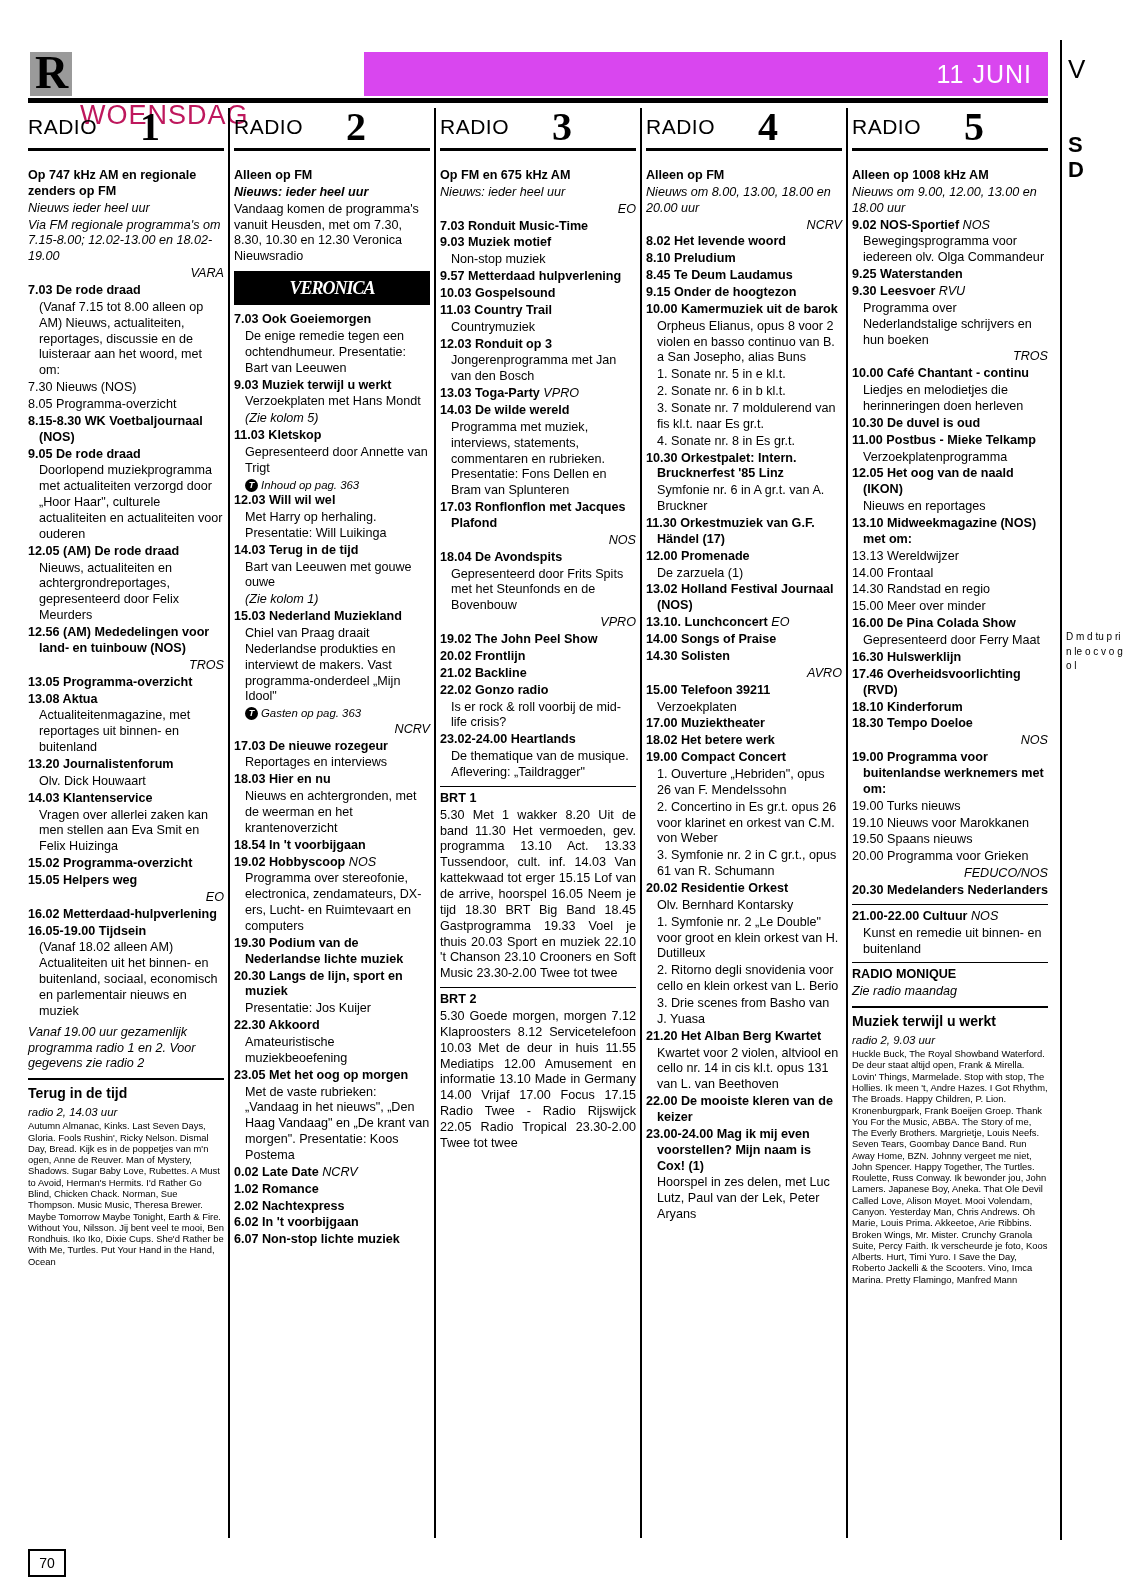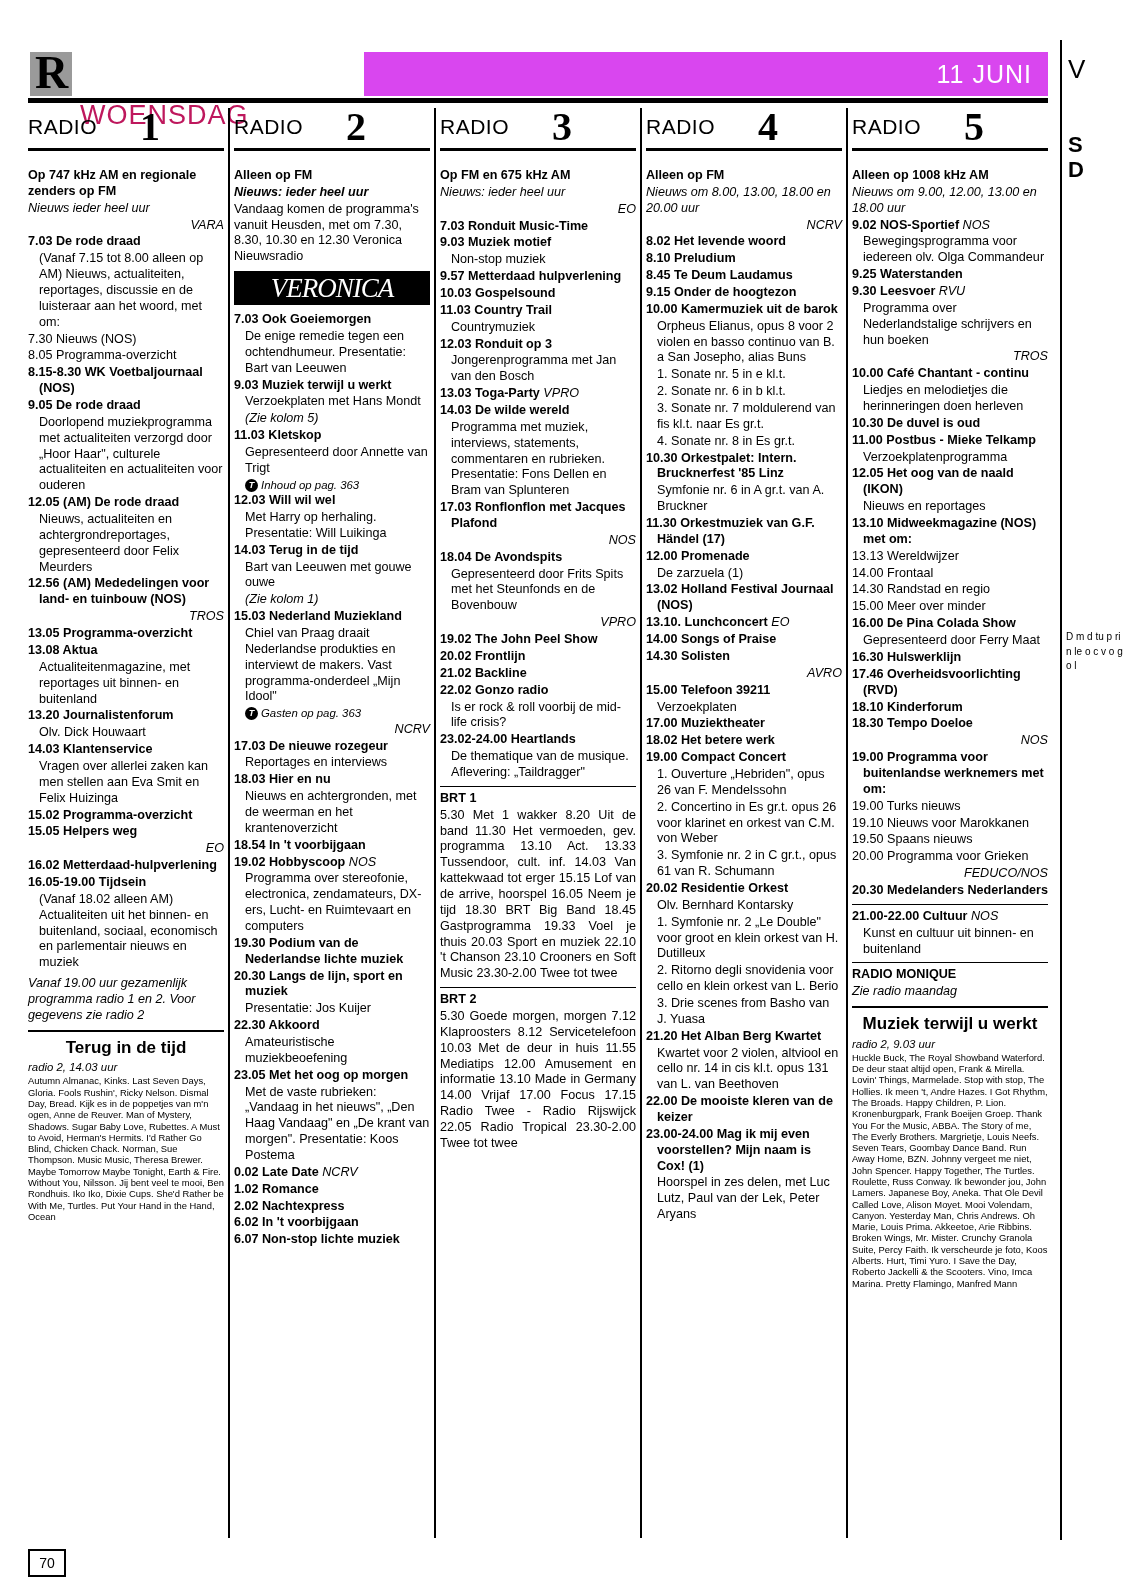--- a/index.html
+++ b/index.html
@@ -35,25 +35,25 @@
   .bi{font-weight:bold;font-style:italic;}
   p{margin:0 0 1px 0;}
   .ind{padding-left:11px;text-indent:-11px;}
   .ind2{padding-left:11px;}
   .right{text-align:right;}
   .small{font-size:11.4px;}
 
   .hr{border:0;border-top:2px solid #000;margin:6px 0 5px 0;}
   .hrthin{border:0;border-top:1px solid #000;margin:5px 0 4px 0;}
 
-  .veronica{margin:6px 0 7px 0;height:34px;background:#000;color:#fff;font-family:"Liberation Serif",serif;font-style:italic;font-weight:normal;font-size:27px;letter-spacing:-1px;text-align:center;line-height:34px;}
+  .veronica{margin:6px 0 7px 0;height:34px;background:#000;color:#fff;font-family:"Liberation Serif",serif;font-style:italic;font-weight:bold;font-size:18px;letter-spacing:-1px;text-align:center;line-height:34px;}
 
   .tbadge{display:inline-block;width:13px;height:13px;border-radius:50%;background:#000;color:#fff;font-size:9px;line-height:13px;text-align:center;vertical-align:1px;margin-right:3px;font-weight:bold;}
 
-  .boxtitle{font-size:17px;font-weight:bold;margin:4px 0 2px 0;text-align:center;}
+  .boxtitle{font-size:14px;font-weight:bold;margin:4px 0 2px 0;}
   .tiny{font-size:9.4px;line-height:1.2;}
 
   .pgnum{position:absolute;left:28px;bottom:8px;width:34px;height:24px;border:2px solid #000;font-size:14px;text-align:center;line-height:24px;}
 
   
   .sliver{position:absolute;left:1060px;top:40px;width:65px;height:1500px;border-left:2px solid #000;}
   .sl-top{position:absolute;left:6px;top:14px;font-size:26px;}
   .sl-s{position:absolute;left:6px;top:92px;font-size:22px;font-weight:bold;line-height:1.15;}
   .sl-txt{position:absolute;left:4px;top:590px;width:58px;font-size:10px;line-height:1.45;}
 </style>
@@ -81,20 +81,21 @@
     <div class="vline" style="left:612px"></div>
     <div class="vline" style="left:818px"></div>
 
     <div class="col c0">
       <div class="net">
         <div class="nm">RADIO</div>
         <div class="nn">1</div>
       </div>
       <p class="b">Op 747 kHz AM en regionale zenders op FM</p>
       <p class="i">Nieuws ieder heel uur</p>
+      <p class="i">Via FM regionale programma's om 7.15-8.00; 12.02-13.00 en 18.02-19.00</p>
       <p class="right i">VARA</p>
       <p class="b ind">7.03 De rode draad</p>
       <p class="ind2">(Vanaf 7.15 tot 8.00 alleen op AM) Nieuws, actualiteiten, reportages, discussie en de luisteraar aan het woord, met om:</p>
       <p class="ind">7.30 Nieuws (NOS)</p>
       <p class="ind">8.05 Programma-overzicht</p>
       <p class="b ind">8.15-8.30 WK Voetbaljournaal (NOS)</p>
       <p class="b ind">9.05 De rode draad</p>
       <p class="ind2">Doorlopend muziekprogramma met actualiteiten verzorgd door „Hoor Haar", culturele actualiteiten en actualiteiten voor ouderen</p>
       <p class="b ind">12.05 (AM) De rode draad</p>
       <p class="ind2">Nieuws, actualiteiten en achtergrondreportages, gepresenteerd door Felix Meurders</p>
@@ -289,21 +290,21 @@
       <p class="right i">NOS</p>
       <p class="b ind">19.00 Programma voor buitenlandse werknemers met om:</p>
       <p class="ind">19.00 Turks nieuws</p>
       <p class="ind">19.10 Nieuws voor Marokkanen</p>
       <p class="ind">19.50 Spaans nieuws</p>
       <p class="ind">20.00 Programma voor Grieken</p>
       <p class="right i">FEDUCO/NOS</p>
       <p class="b ind">20.30 Medelanders Nederlanders</p>
       <hr class="hrthin">
       <p class="ind"><span class="b">21.00-22.00 Cultuur</span> <span class="i">NOS</span></p>
-      <p class="ind2">Kunst en cultuur uit binnen- en buitenland</p>
+      <p class="ind2">Kunst en remedie uit binnen- en buitenland</p>
       <hr class="hrthin">
       <p class="b">RADIO MONIQUE</p>
       <p class="i">Zie radio maandag</p>
       <hr class="hr">
       <div class="boxtitle">Muziek terwijl u werkt</div>
       <p class="i small">radio 2, 9.03 uur</p>
       <p class="tiny">Huckle Buck, The Royal Showband Waterford. De deur staat altijd open, Frank &amp; Mirella. Lovin' Things, Marmelade. Stop with stop, The Hollies. Ik meen 't, Andre Hazes. I Got Rhythm, The Broads. Happy Children, P. Lion. Kronenburgpark, Frank Boeijen Groep. Thank You For the Music, ABBA. The Story of me, The Everly Brothers. Margrietje, Louis Neefs. Seven Tears, Goombay Dance Band. Run Away Home, BZN. Johnny vergeet me niet, John Spencer. Happy Together, The Turtles. Roulette, Russ Conway. Ik bewonder jou, John Lamers. Japanese Boy, Aneka. That Ole Devil Called Love, Alison Moyet. Mooi Volendam, Canyon. Yesterday Man, Chris Andrews. Oh Marie, Louis Prima. Akkeetoe, Arie Ribbins. Broken Wings, Mr. Mister. Crunchy Granola Suite, Percy Faith. Ik verscheurde je foto, Koos Alberts. Hurt, Timi Yuro. I Save the Day, Roberto Jackelli &amp; the Scooters. Vino, Imca Marina. Pretty Flamingo, Manfred Mann</p>
     </div>
   </div>
 

